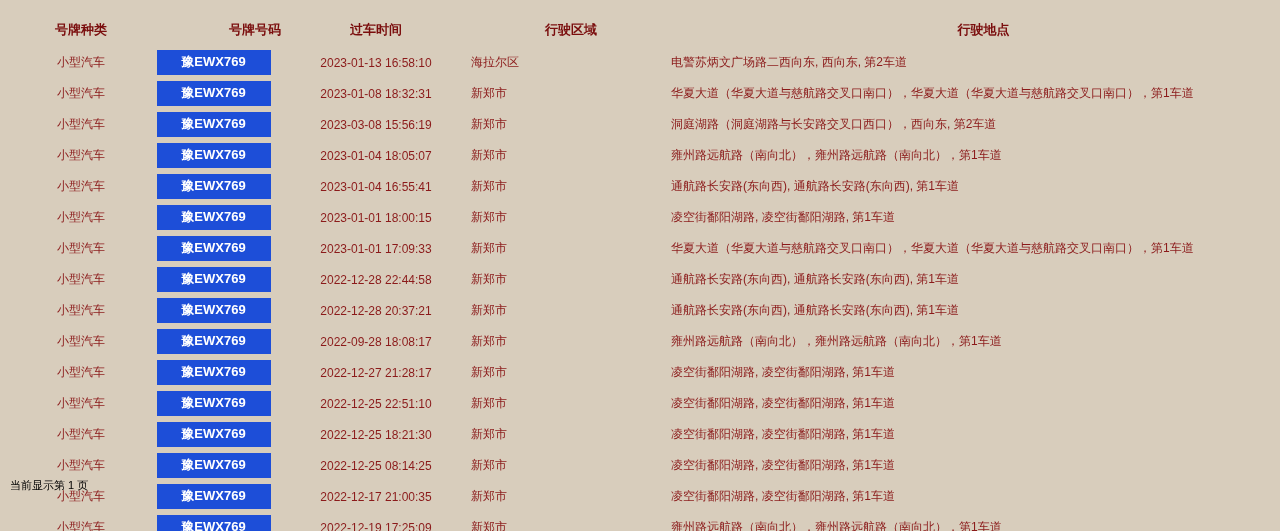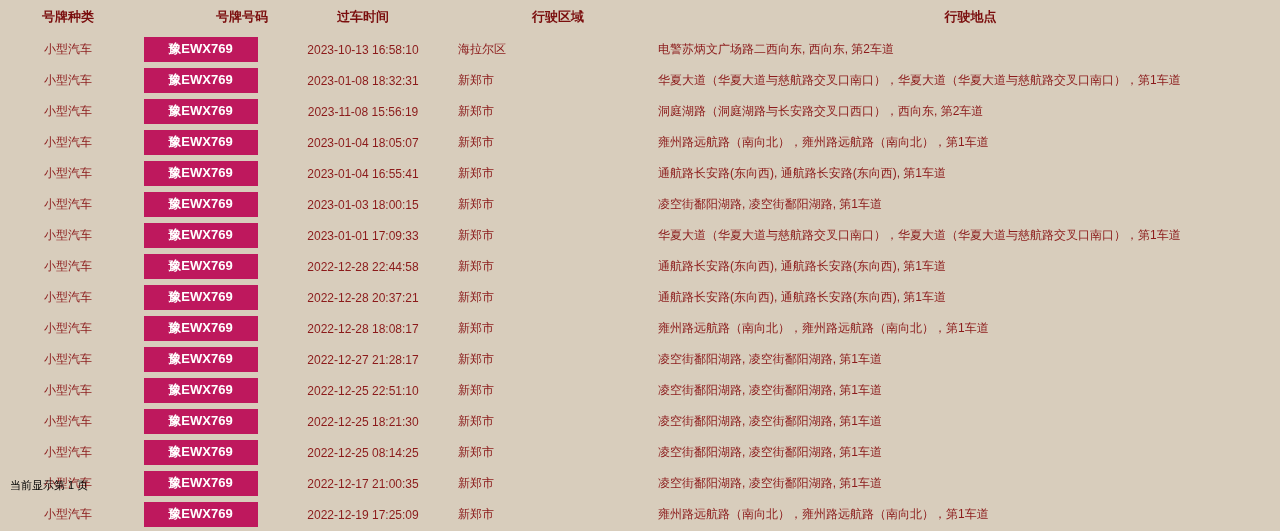--- a/index.html
+++ b/index.html
@@ -12,21 +12,21 @@
     background: #d8cdbc;
     font-family: "Liberation Sans", sans-serif;
     color: #8b0000;
     overflow: hidden;
   }
   .page {
     position: relative;
     width: 1080px;
     height: 531px;
     box-sizing: border-box;
-    padding: 3px;
+    padding: 16px;
   }
   table.records {
     width: 1280px;
     border-collapse: collapse;
     table-layout: fixed;
   }
   table.records th {
     font-size: 13px;
     font-weight: bold;
     color: #7a0d0d;
@@ -62,21 +62,21 @@
   td.c-area {
     text-align: left;
     padding-left: 4px;
   }
   td.c-place {
     text-align: left;
     padding-left: 4px;
   }
   .plate-box {
     display: block;
-    background: #be185d;
+    background: #1d4ed8;
     color: #ffffff;
     font-size: 13px;
     font-weight: bold;
     text-align: center;
     padding: 3px 0 4px 0;
     margin: 0 auto;
     width: 114px;
     letter-spacing: 0px;
   }
   .header-row th.h-type   { text-align: center; }
@@ -117,39 +117,39 @@
         <th class="h-area">行驶区域</th>
         <th class="h-place">行驶地点</th>
       </tr>
     </thead>
     <tbody id="records-body">
         <tr>
           <td class="c-type">小型汽车</td>
           <td class="c-plate">
             <span class="plate-box">豫EWX769</span>
           </td>
-          <td class="c-time">2023-10-13 16:58:10</td>
+          <td class="c-time">2023-01-13 16:58:10</td>
           <td class="c-area">海拉尔区</td>
           <td class="c-place">电警苏炳文广场路二西向东, 西向东, 第2车道</td>
         </tr>
         <tr>
           <td class="c-type">小型汽车</td>
           <td class="c-plate">
             <span class="plate-box">豫EWX769</span>
           </td>
           <td class="c-time">2023-01-08 18:32:31</td>
           <td class="c-area">新郑市</td>
           <td class="c-place">华夏大道（华夏大道与慈航路交叉口南口），华夏大道（华夏大道与慈航路交叉口南口），第1车道</td>
         </tr>
         <tr>
           <td class="c-type">小型汽车</td>
           <td class="c-plate">
             <span class="plate-box">豫EWX769</span>
           </td>
-          <td class="c-time">2023-11-08 15:56:19</td>
+          <td class="c-time">2023-03-08 15:56:19</td>
           <td class="c-area">新郑市</td>
           <td class="c-place">洞庭湖路（洞庭湖路与长安路交叉口西口），西向东, 第2车道</td>
         </tr>
         <tr>
           <td class="c-type">小型汽车</td>
           <td class="c-plate">
             <span class="plate-box">豫EWX769</span>
           </td>
           <td class="c-time">2023-01-04 18:05:07</td>
           <td class="c-area">新郑市</td>
@@ -162,21 +162,21 @@
           </td>
           <td class="c-time">2023-01-04 16:55:41</td>
           <td class="c-area">新郑市</td>
           <td class="c-place">通航路长安路(东向西), 通航路长安路(东向西), 第1车道</td>
         </tr>
         <tr>
           <td class="c-type">小型汽车</td>
           <td class="c-plate">
             <span class="plate-box">豫EWX769</span>
           </td>
-          <td class="c-time">2023-01-03 18:00:15</td>
+          <td class="c-time">2023-01-01 18:00:15</td>
           <td class="c-area">新郑市</td>
           <td class="c-place">凌空街鄱阳湖路, 凌空街鄱阳湖路, 第1车道</td>
         </tr>
         <tr>
           <td class="c-type">小型汽车</td>
           <td class="c-plate">
             <span class="plate-box">豫EWX769</span>
           </td>
           <td class="c-time">2023-01-01 17:09:33</td>
           <td class="c-area">新郑市</td>
@@ -198,21 +198,21 @@
           </td>
           <td class="c-time">2022-12-28 20:37:21</td>
           <td class="c-area">新郑市</td>
           <td class="c-place">通航路长安路(东向西), 通航路长安路(东向西), 第1车道</td>
         </tr>
         <tr>
           <td class="c-type">小型汽车</td>
           <td class="c-plate">
             <span class="plate-box">豫EWX769</span>
           </td>
-          <td class="c-time">2022-12-28 18:08:17</td>
+          <td class="c-time">2022-09-28 18:08:17</td>
           <td class="c-area">新郑市</td>
           <td class="c-place">雍州路远航路（南向北），雍州路远航路（南向北），第1车道</td>
         </tr>
         <tr>
           <td class="c-type">小型汽车</td>
           <td class="c-plate">
             <span class="plate-box">豫EWX769</span>
           </td>
           <td class="c-time">2022-12-27 21:28:17</td>
           <td class="c-area">新郑市</td>

